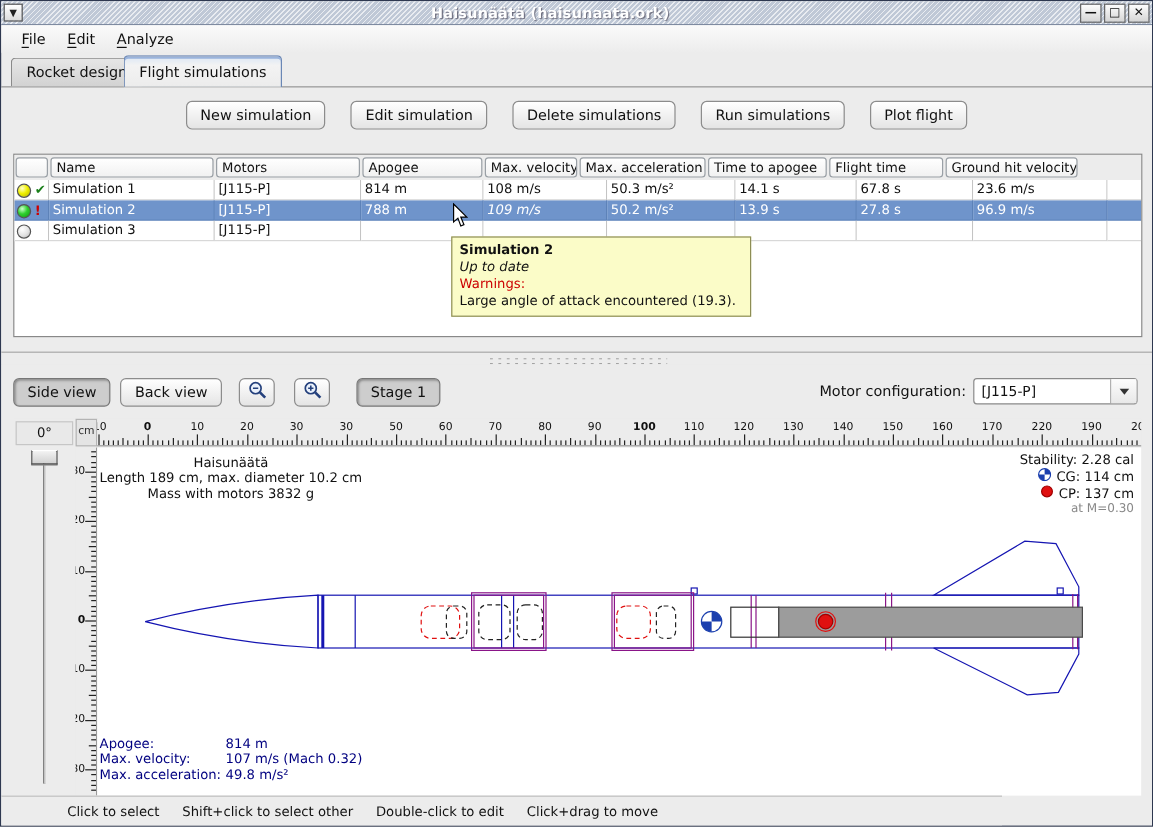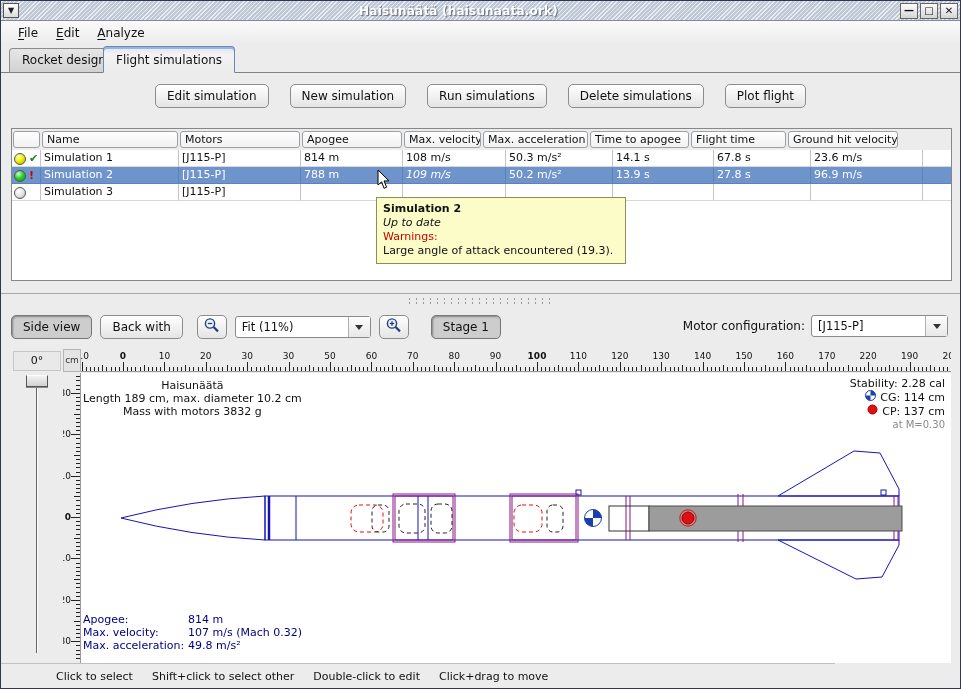--- a/index.html
+++ b/index.html
@@ -147,24 +147,24 @@
       <span class="menu-item"><u>A</u>nalyze</span>
     </div>
 
   <div class="tabbar">
     <div class="tab t0">Rocket design</div>
     <div class="tab t1">Flight simulations</div>
   </div>
 
   <div class="toppanel">
     <div class="simbtn-row">
+      <div class="btn">New simulation</div>
       <div class="btn">Edit simulation</div>
-      <div class="btn">New simulation</div>
+      <div class="btn">Delete simulations</div>
       <div class="btn">Run simulations</div>
-      <div class="btn">Delete simulations</div>
       <div class="btn">Plot flight</div>
     </div>
 
     <div class="simtable">
       <div class="thead" id="thead">
           <div class="hcell" style="width: 27px;"></div>
           <div class="hcell" style="width: 136px;">Name</div>
           <div class="hcell" style="width: 120px;">Motors</div>
           <div class="hcell" style="width: 100px;">Apogee</div>
           <div class="hcell" style="width: 77px;">Max. velocity</div>
@@ -238,38 +238,32 @@
 
   <div class="splitter">
     <div class="grip"></div>
   </div>
 
   <div class="bottompanel">
 
     <div class="viewbar">
       <div class="btn pressed tool-btn">Side view</div>
       <div class="gap8"></div>
-      <div class="btn tool-btn">Back with</div>
+      <div class="btn tool-btn">Back view</div>
       <div class="gap14"></div>
       <div class="icon-btn">
         <span>
           <svg width="17" height="17" viewBox="0 0 17 17">
               <circle cx="7" cy="6.5" r="4.6" fill="#eaf1fb" stroke="#24407c" stroke-width="1.4"></circle>
               <line x1="10.6" y1="10" x2="15" y2="14.4" stroke="#24407c" stroke-width="2.2"></line>
               <line x1="4.8" y1="6.5" x2="9.2" y2="6.5" stroke="#24407c" stroke-width="1.3"></line>
             </svg>
         </span>
       </div>
       <div class="gap8"></div>
-      <div class="combo fit">
-        <div class="cval">Fit (11%)</div>
-        <div class="carrow">
-            <div class="tri-down"></div>
-          </div>
-      </div>
       <div class="gap8"></div>
       <div class="icon-btn">
         <span>
           <svg width="17" height="17" viewBox="0 0 17 17">
               <circle cx="7" cy="6.5" r="4.6" fill="#eaf1fb" stroke="#24407c" stroke-width="1.4"></circle>
               <line x1="10.6" y1="10" x2="15" y2="14.4" stroke="#24407c" stroke-width="2.2"></line>
               <line x1="4.8" y1="6.5" x2="9.2" y2="6.5" stroke="#24407c" stroke-width="1.3"></line>
               <line x1="7" y1="4.3" x2="7" y2="8.7" stroke="#24407c" stroke-width="1.3"></line>
             </svg>
         </span>

